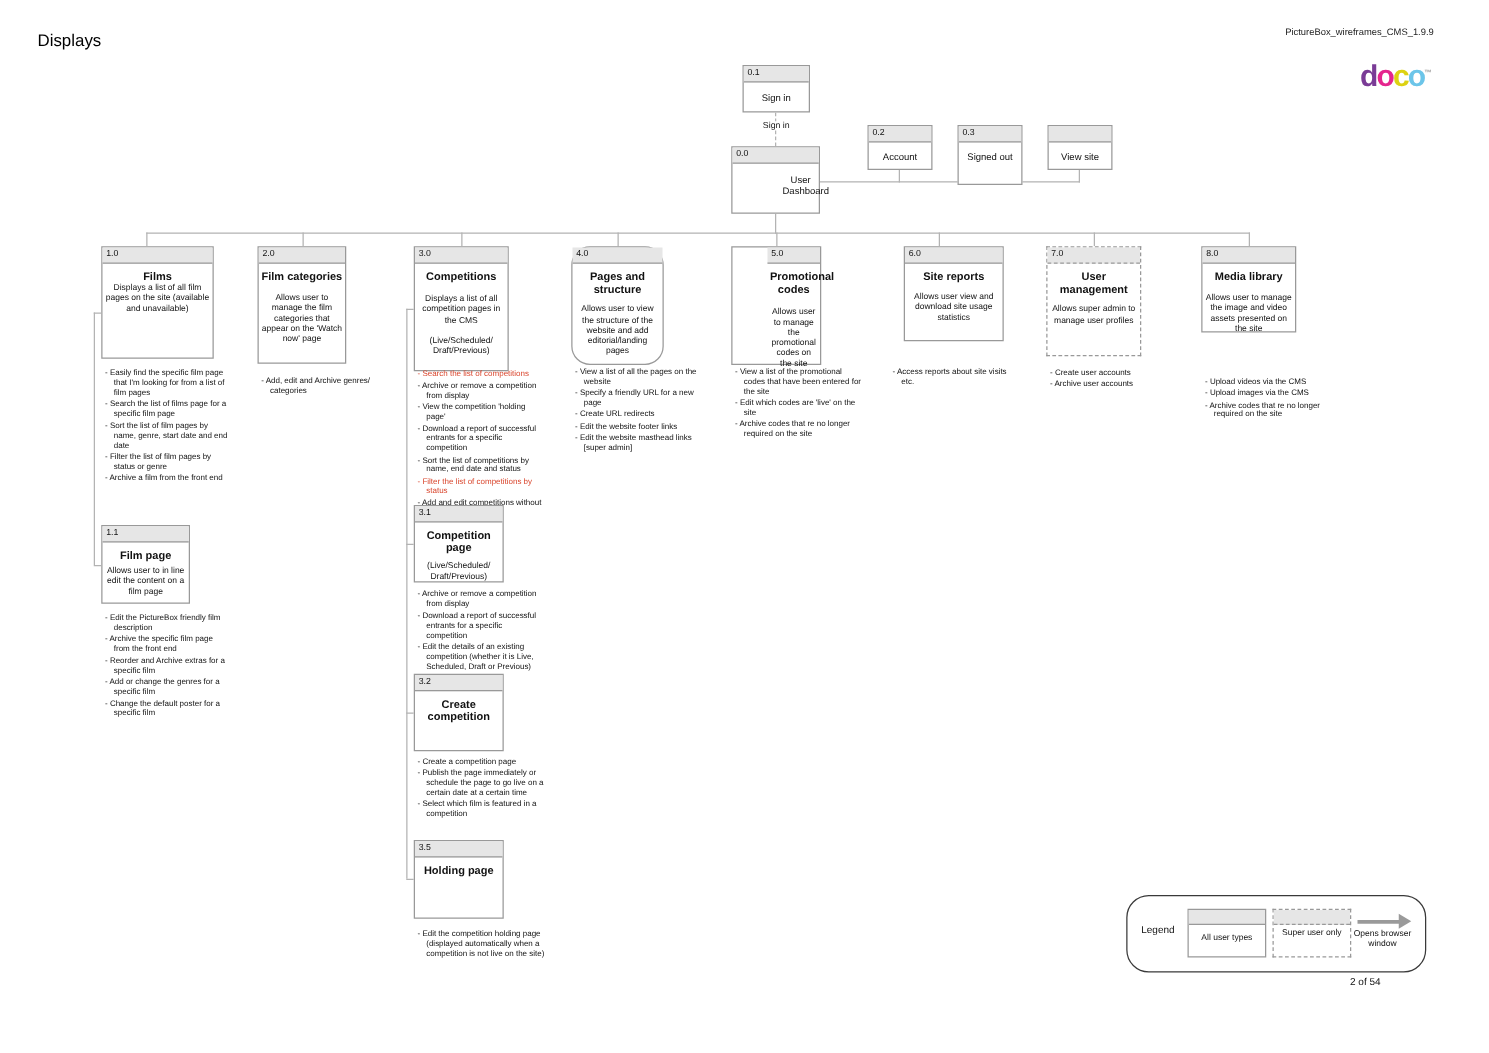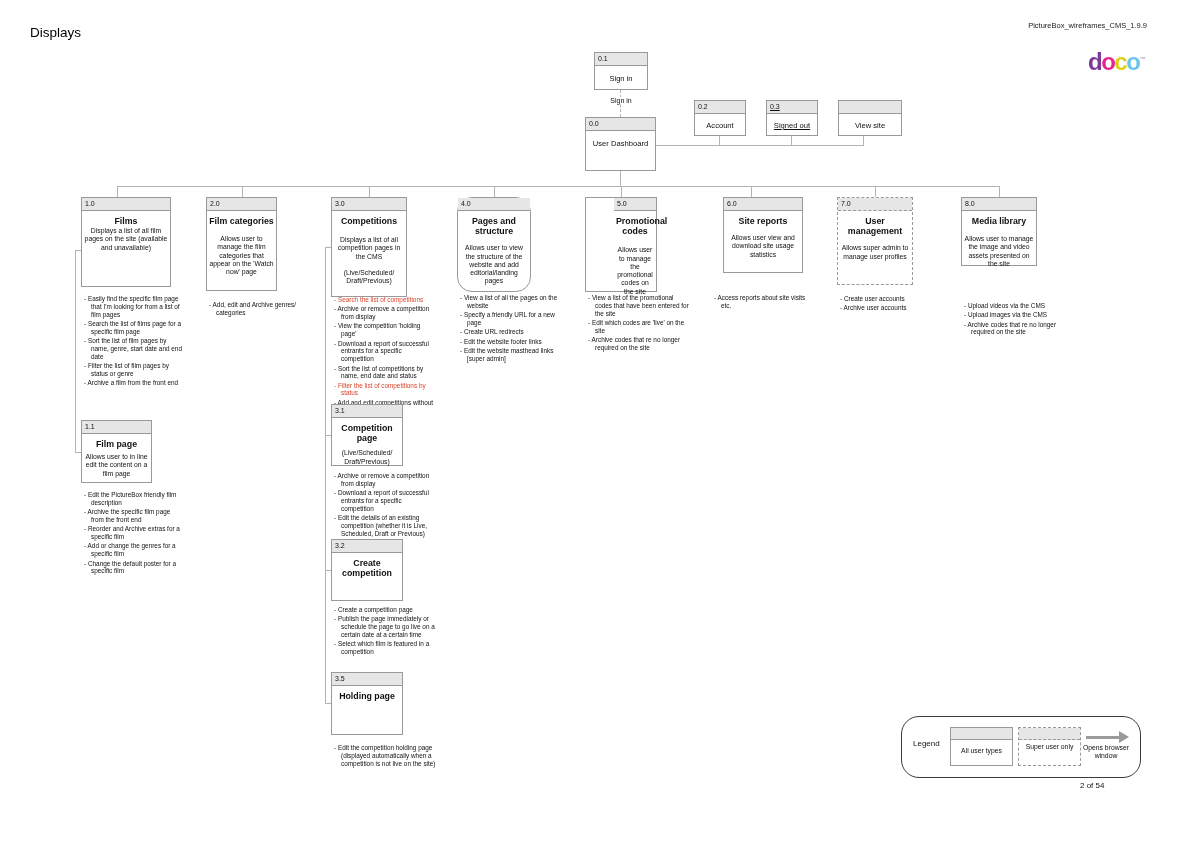--- a/index.html
+++ b/index.html
@@ -29,24 +29,24 @@
   .logo{position:absolute;left:1088px;top:48px;font-size:24px;font-weight:bold;letter-spacing:-1.5px;}
   .logo .tm{font-size:6px;vertical-align:super;color:#9a9a9a;letter-spacing:0;}
   .page-num{position:absolute;left:1080px;top:781px;font-size:8px;}
 
   .conn-label{position:absolute;left:598px;top:97px;width:46px;text-align:center;font-size:7px;background:#fff;}
 
   
   .n01{left:594px;top:52px;width:54px;height:38px;}
   .n00{left:585px;top:117px;width:71px;height:54px;}
   .n02{left:694px;top:100px;width:52px;height:36px;}
-  .n03{left:766px;top:100px;width:52px;height:36px;text-decoration:underline;}
-  .nvs{left:838px;top:100px;width:64px;height:36px;}
+  .n03{left:766px;top:100px;width:52px;height:48px;}
+  .nvs{left:838px;top:100px;width:52px;height:36px;}
   .n01 .lbl{margin-top:8px;}
-  .n00 .lbl{margin-top:8px;}
+  .n00 .lbl{margin-top:8px;margin-left:40px;}
   .n02 .lbl,.n03 .lbl,.nvs .lbl{margin-top:7px;}
 
   
   .n10{left:81px;top:197px;width:90px;height:90px;}
   .n20{left:206px;top:197px;width:71px;height:94px;}
   .n30{left:331px;top:197px;width:76px;height:100px;}
   .n40{left:457px;top:197px;width:74px;height:95px;border-radius:15px;}
   .n50{left:585px;top:197px;width:72px;height:95px;padding-left:28px;}
   .n60{left:711px;top:197px;width:80px;height:76px;margin-left:12px;}
   .n70{left:837px;top:197px;width:76px;height:88px;}

